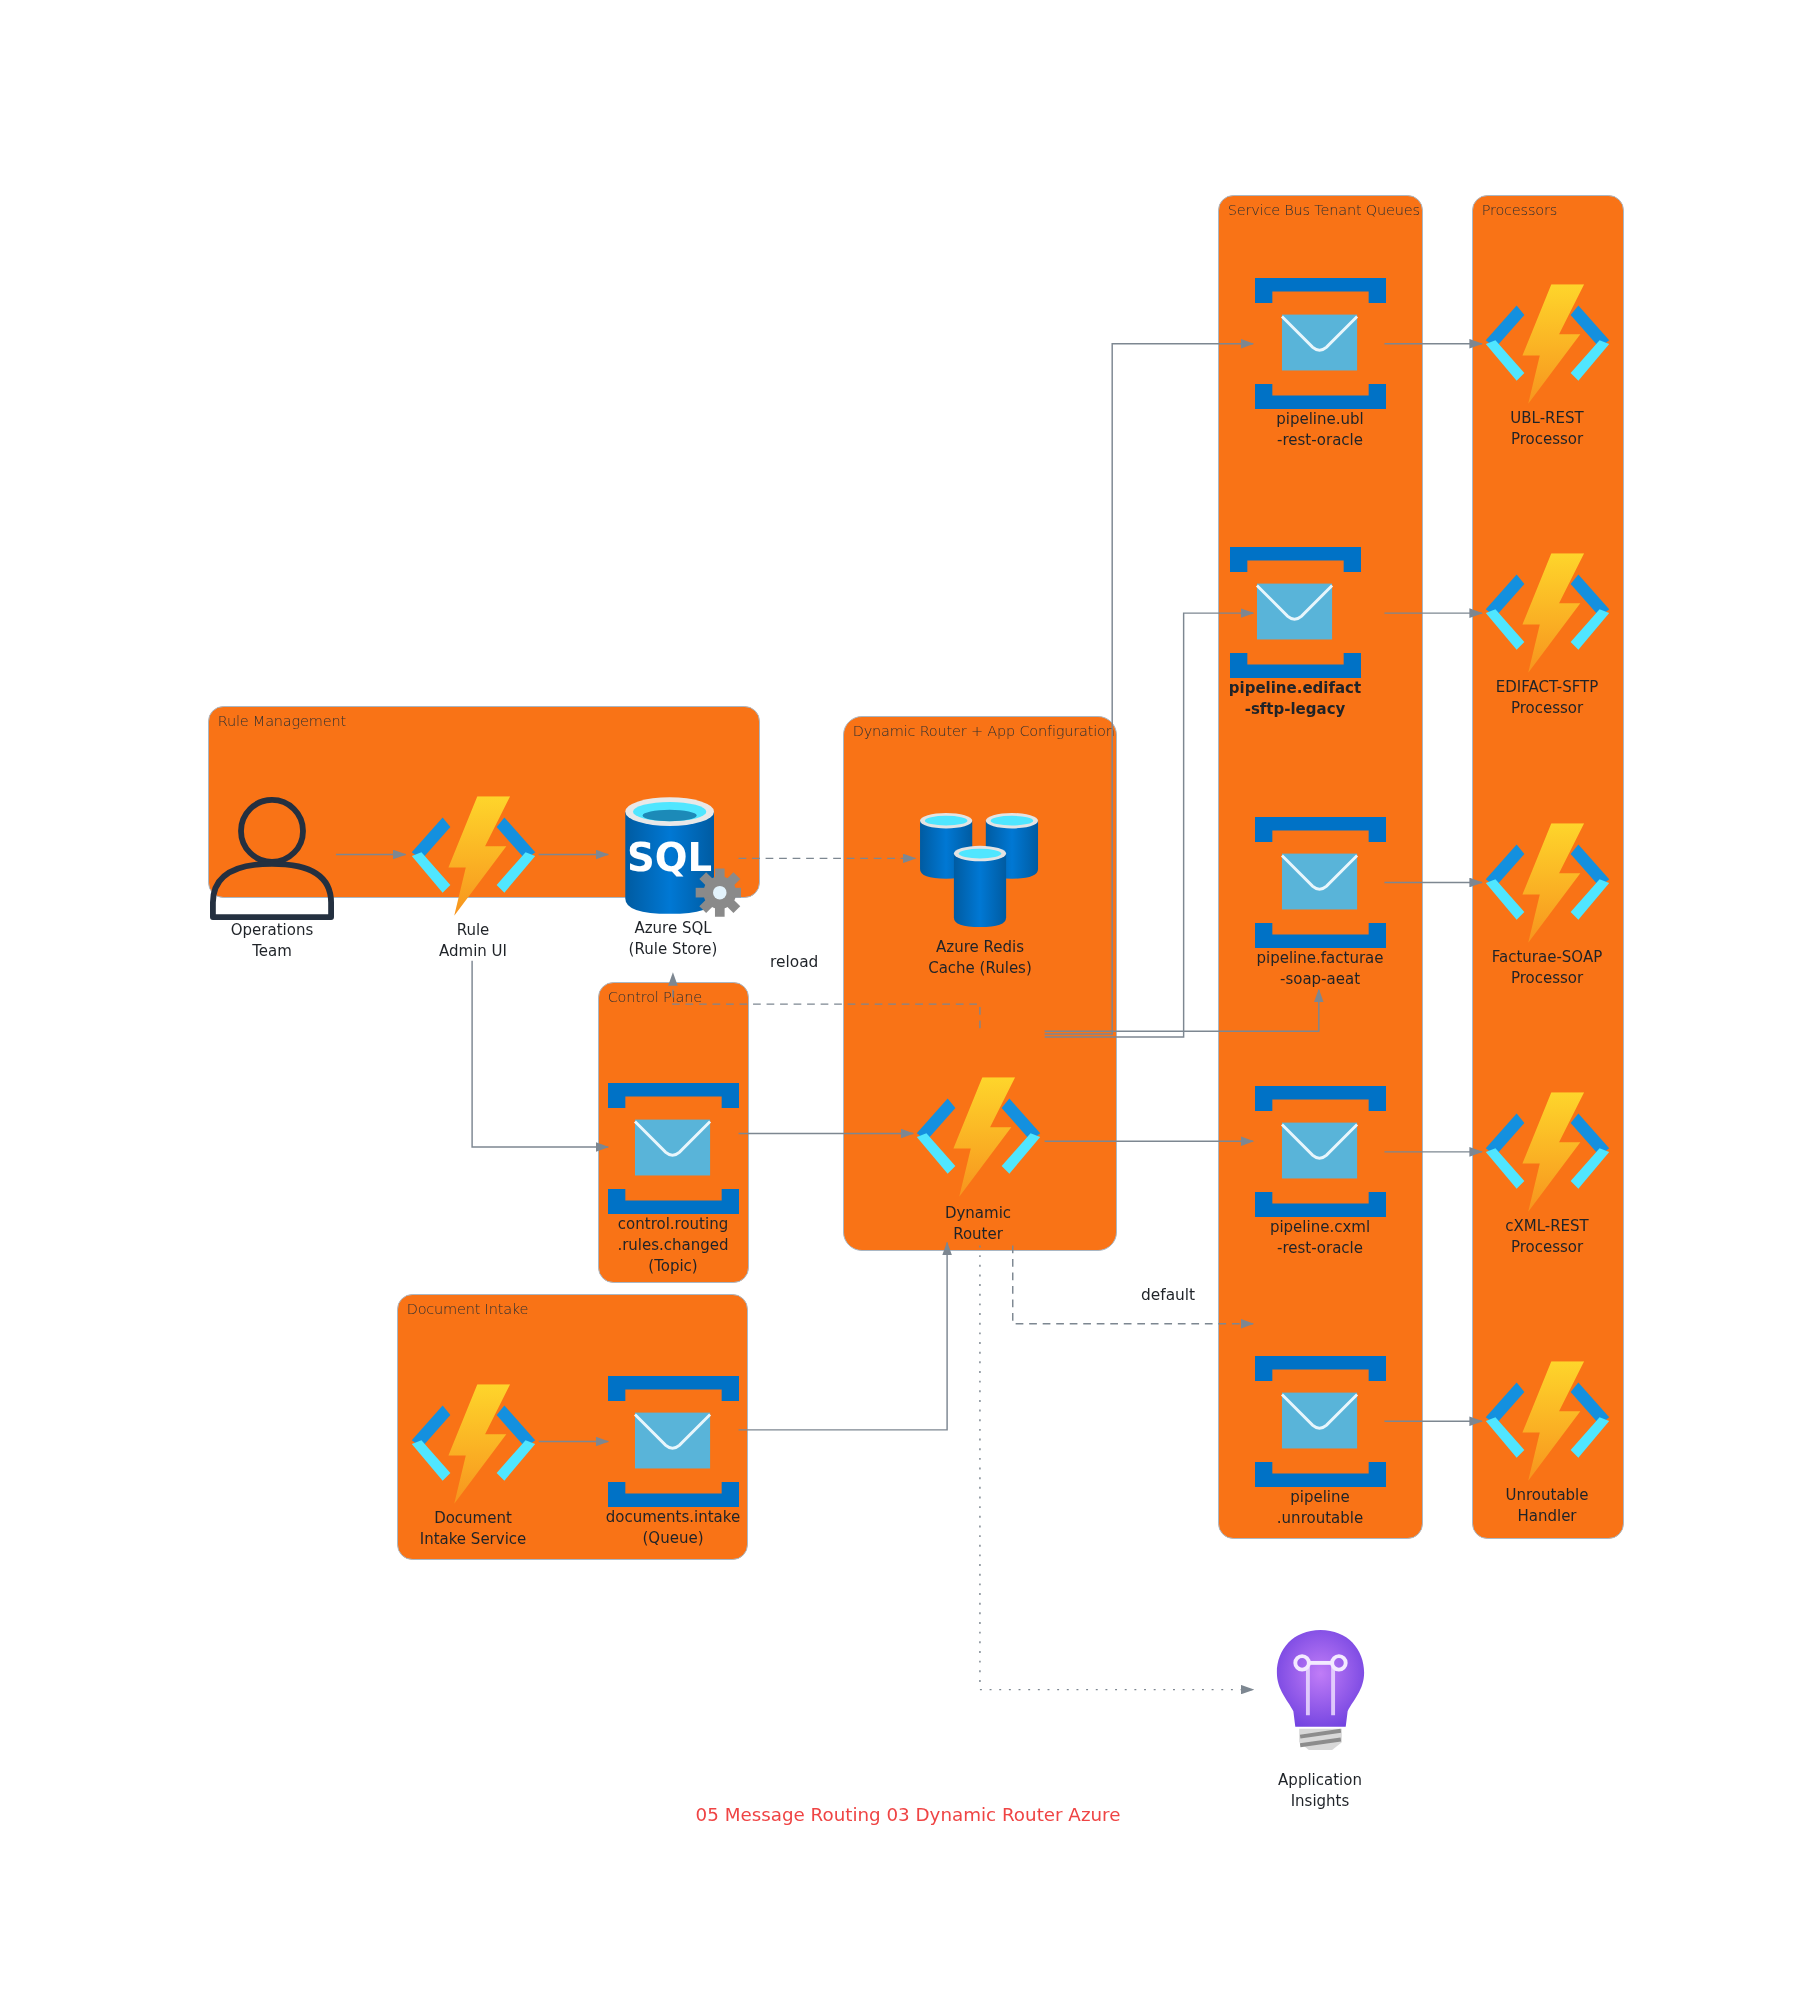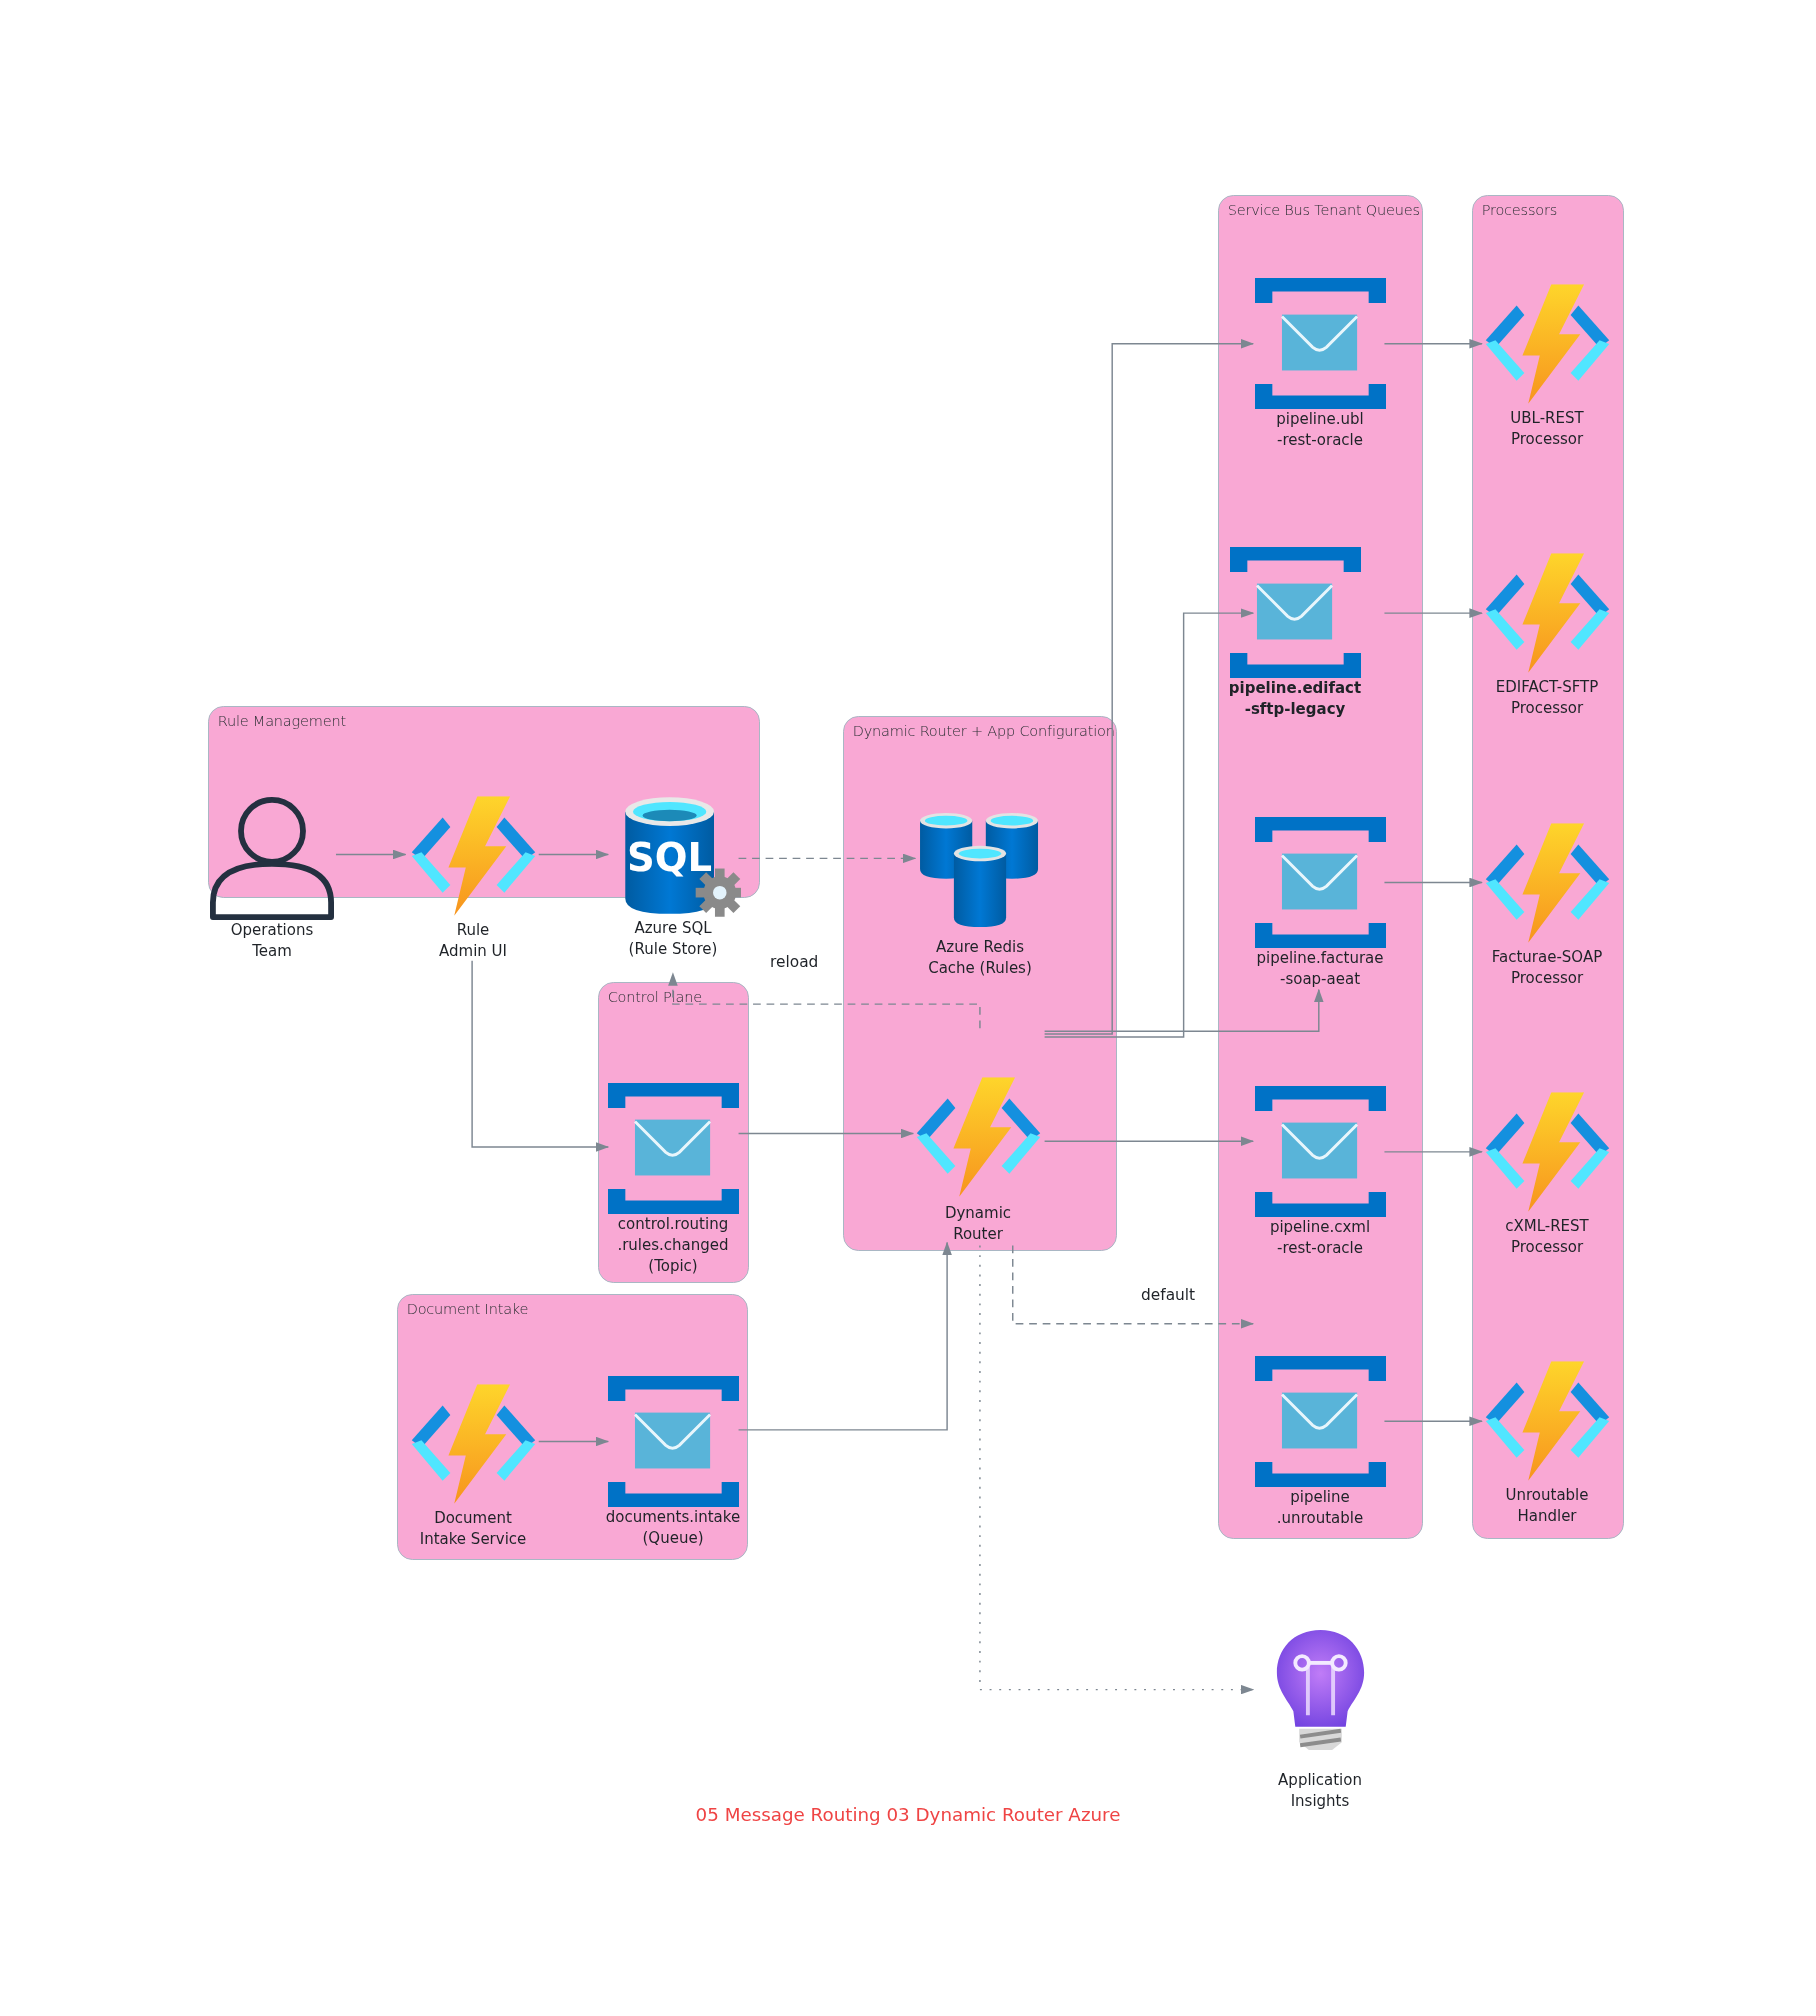--- a/index.html
+++ b/index.html
@@ -1,18 +1,18 @@
 <!DOCTYPE html>
 <html><head>
 <meta charset="utf-8">
 <style>
   html, body { margin:0; padding:0; background:#ffffff; }
   body { width:1816px; height:2016px; position:relative; overflow:hidden;
          font-family:"DejaVu Sans", "Liberation Sans", sans-serif; color:#1f2328; }
-  .cluster { position:absolute; background:#f9a8d4; border:1.4px solid #a9b7c4; border-radius:15.4px; box-sizing:border-box; }
+  .cluster { position:absolute; background:#f97316; border:1.4px solid #a9b7c4; border-radius:15.4px; box-sizing:border-box; }
   .cluster-label { position:absolute; left:8.7px; top:5.8px; font-size:14.5px; color:#2b2f33; white-space:nowrap; font-weight:300; letter-spacing:-0.2px; }
   .node { position:absolute; width:154px; text-align:center; }
   .node svg.icon { display:block; margin:0 auto; }
   .node-label { font-size:15px; line-height:21px; color:#1f2328; white-space:pre-line; }
   .edge-label { position:absolute; font-size:15.4px; color:#1f2328; }
   .title { position:absolute; left:0; width:1816px; top:1804px; text-align:center; font-size:18.3px; color:#ef4444; }
   svg.wires { position:absolute; left:0; top:0; }
 </style>
 </head>
 <body>
@@ -21,21 +21,21 @@
   <defs>
     <marker id="arr" markerWidth="12" markerHeight="10" refX="11" refY="5" orient="auto" markerUnits="userSpaceOnUse">
       <path d="M0,0 L12,5 L0,10 z" fill="#7d8791"></path>
     </marker>
   </defs>
 </svg>
 
 <div class="cluster" style="left:196px;top:706px;width:552px;height:192px;margin-left:12px;">
   <span class="cluster-label">Rule Management</span>
 </div>
-<div class="cluster" style="left:843px;top:716px;width:274px;height:535px;">
+<div class="cluster" style="left:843px;top:716px;width:274px;height:535px;border-radius:19px;">
   <span class="cluster-label">Dynamic Router + App Configuration</span>
 </div>
 <div class="cluster" style="left:598px;top:982px;width:151px;height:301px;">
   <span class="cluster-label">Control Plane</span>
 </div>
 <div class="cluster" style="left:397px;top:1294px;width:351px;height:266px;">
   <span class="cluster-label">Document Intake</span>
 </div>
 <div class="cluster" style="left:1218px;top:195px;width:205px;height:1344px;">
   <span class="cluster-label">Service Bus Tenant Queues</span>

